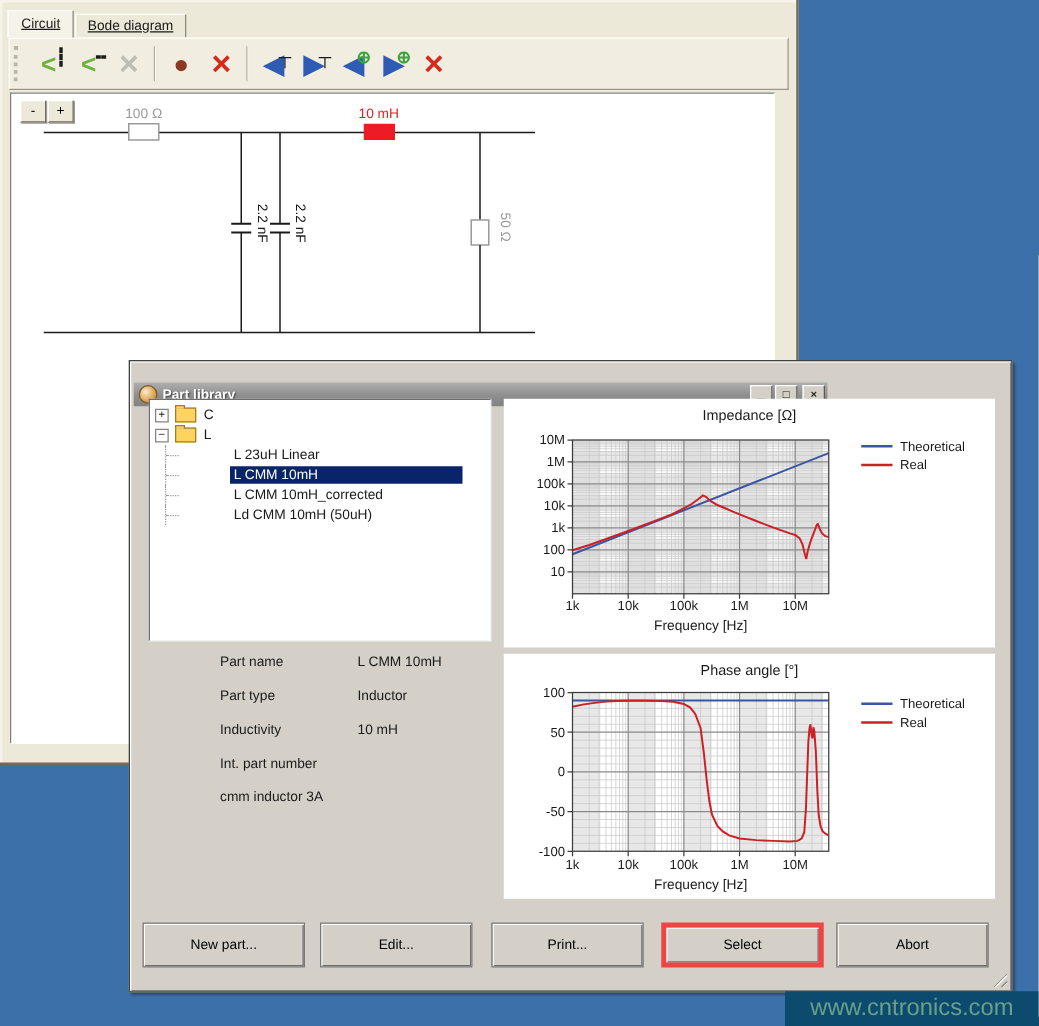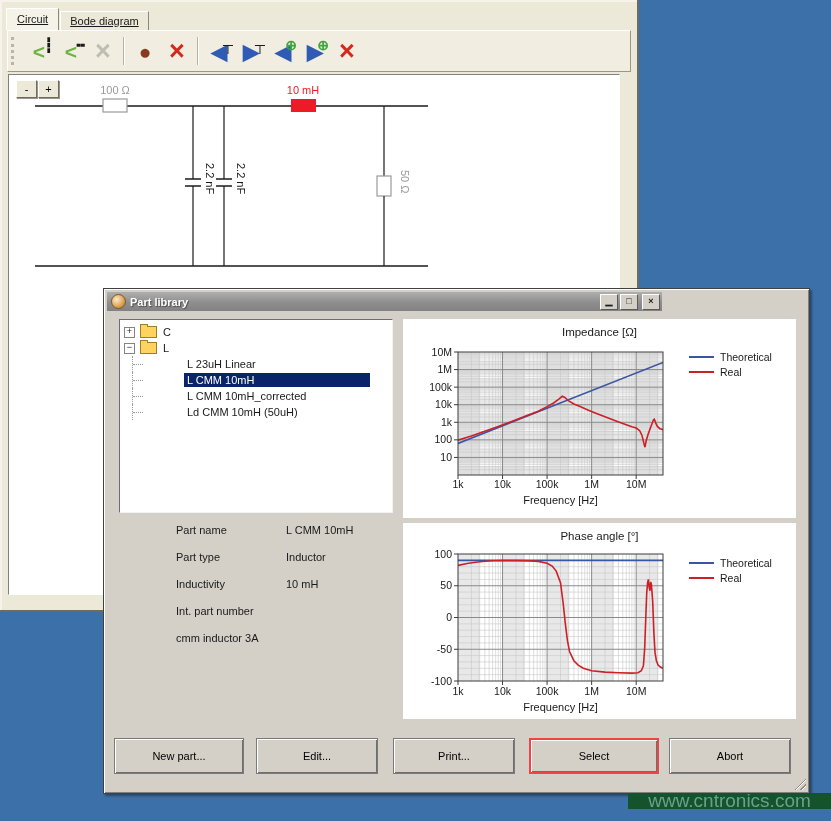--- a/index.html
+++ b/index.html
@@ -27,21 +27,21 @@
   .canvas{position:absolute;left:8px;top:74px;width:610px;height:519px;background:#fff;
     border:1px solid;border-color:#808080 #ffffff #ffffff #808080;}
   .zoom-btn{position:absolute;width:21px;height:18px;background:#ECE9D8;font-size:11px;
     border:1px solid;border-color:#ffffff #6e6c60 #6e6c60 #ffffff;box-shadow:1px 1px 0 #9a978a;
     display:flex;align-items:center;justify-content:center;padding:0;}
   .circuit-svg{position:absolute;left:0;top:0;}
 
   
   .dialog{position:absolute;left:103px;top:288px;width:705px;height:504px;background:#D4D0C8;
     border:1px solid #404040;box-shadow:inset 1px 1px 0 #ffffff,inset -1px -1px 0 #808080,2px 2px 2px rgba(0,0,0,.35);}
-  .titlebar{position:absolute;left:3px;top:3px;width:555px;height:19px;
+  .titlebar{position:absolute;left:3px;top:17px;width:555px;height:19px;
     background:linear-gradient(180deg,#AFAFAF,#8E8E8E 55%,#828282);display:flex;align-items:center;padding:0 2px;box-sizing:border-box;justify-content:flex-end;}
   .title-icon{width:13px;height:13px;border-radius:50%;margin:0 4px 0 2px;
     background:radial-gradient(circle at 35% 35%,#F9EBCF,#E2A859 55%,#A96E2C);border:1px solid #7c5a22;}
   .title-text{color:#fff;font-size:11px;font-weight:bold;text-shadow:1px 1px 1px #4c4c4c;flex:1;}
   .win-btn{width:16px;height:14px;background:#D4D0C8;border:1px solid;border-color:#ffffff #5a5a5a #5a5a5a #ffffff;
     font-size:9px;line-height:12px;text-align:center;margin-left:2px;font-weight:bold;}
   .win-btn.close{margin-left:4px;}
 
   .tree-panel{position:absolute;left:15px;top:30px;width:274px;height:194px;background:#fff;
     border:1px solid;border-color:#6e6e6e #f2f2f2 #f2f2f2 #6e6e6e;overflow:hidden;padding-top:4px;box-sizing:border-box;}
@@ -62,26 +62,26 @@
   .fvalue{flex:1;}
 
   .chart-panel{position:absolute;background:#fff;}
   .chart-panel svg{display:block;}
   #chart0{left:299px;top:30px;width:393px;height:199px;}
   #chart1{left:299px;top:234px;width:393px;height:196px;}
 
   .dlg-btn{position:absolute;top:449px;height:36px;background:#D4D0C8;font-size:11px;
     font-family:"Liberation Sans",sans-serif;color:#000;
     border:1px solid #7a7a7a;box-shadow:inset 1px 1px 0 #ffffff,inset -1px -1px 0 #6e6e6e;}
-  .dlg-btn.default{border:2px solid #ef4444;}
+  .dlg-btn.default{border:4px solid #ef4444;}
   .resize-grip{position:absolute;right:3px;bottom:3px;width:13px;height:13px;
     background:repeating-linear-gradient(135deg,transparent 0 2px,#8f8d82 2px 3px,#ffffff 3px 4px);
     clip-path:polygon(100% 0,100% 100%,0 100%);}
 
-  .watermark{position:absolute;left:628px;top:793px;width:203px;height:16px;background:#14532d;
+  .watermark{position:absolute;left:628px;top:793px;width:203px;height:28px;background:#0c4a6e;
     color:#69A08C;font-size:19px;display:flex;align-items:center;justify-content:center;}
 </style>
 </head>
 <body>
 
 <div class="desktop">
 
   <div class="main-window">
     <div class="tab-row">
       <div class="tab selected">Circuit</div>

